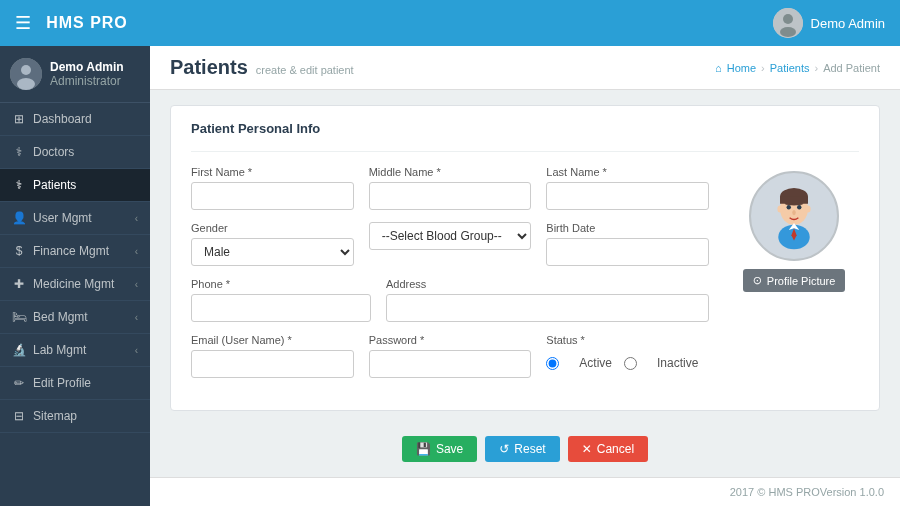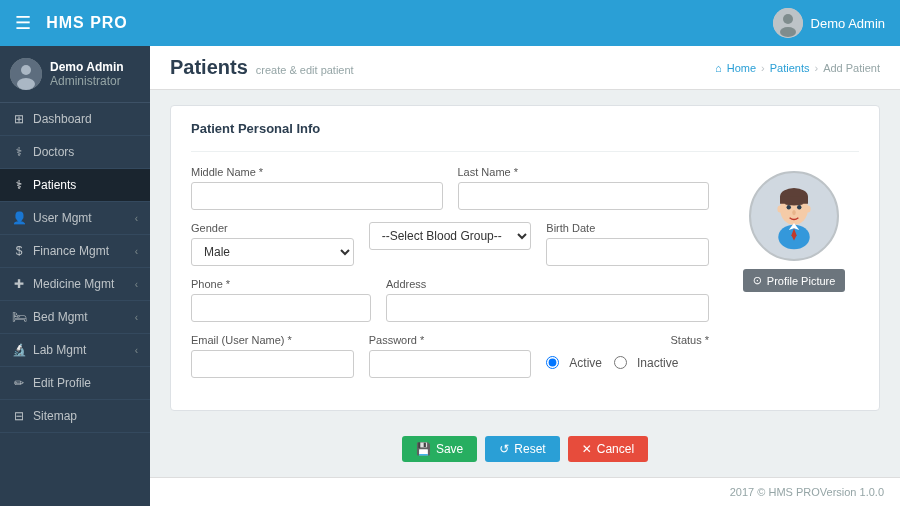--- a/index.html
+++ b/index.html
@@ -167,24 +167,23 @@
     .status-group {
       flex: 1;
       display: flex;
       flex-direction: column;
     }
     .status-group label.field-label {
       font-size: 11px;
       color: #555;
       margin-bottom: 6px;
       font-weight: 500;
-      text-align: right;
     }
     .radio-group { display: flex; align-items: center; gap: 12px; margin-top: 4px; }
-    .radio-label { display: flex; align-items: flex-start; gap: 10px; font-size: 12px; color: #555; cursor: pointer; }
+    .radio-label { display: flex; align-items: flex-end; gap: 20px; font-size: 12px; color: #555; cursor: pointer; }
     .radio-label input[type="radio"] { cursor: pointer; }
 
     
     .profile-pic-area {
       width: 130px;
       flex-shrink: 0;
       display: flex;
       flex-direction: column;
       align-items: center;
       gap: 8px;
@@ -373,20 +372,24 @@
     <div class="page-content">
 
       <div class="form-card">
         <div class="form-card-title">Patient Personal Info</div>
 
         <div class="form-body">
           <div class="form-fields">
 
             <div class="form-row">
               <div class="form-group">
+                <label>First Name *</label>
+                <input type="text" class="form-control" style="">
+              </div>
+              <div class="form-group">
                 <label>Middle Name *</label>
                 <input type="text" class="form-control" style="">
               </div>
               <div class="form-group">
                 <label>Last Name *</label>
                 <input type="text" class="form-control" style="">
               </div>
             </div>
 
             <div class="form-row">

